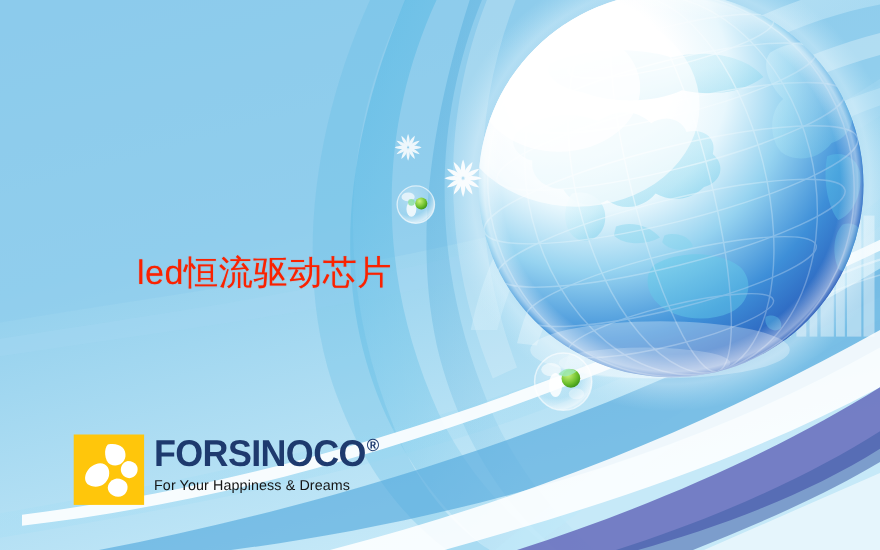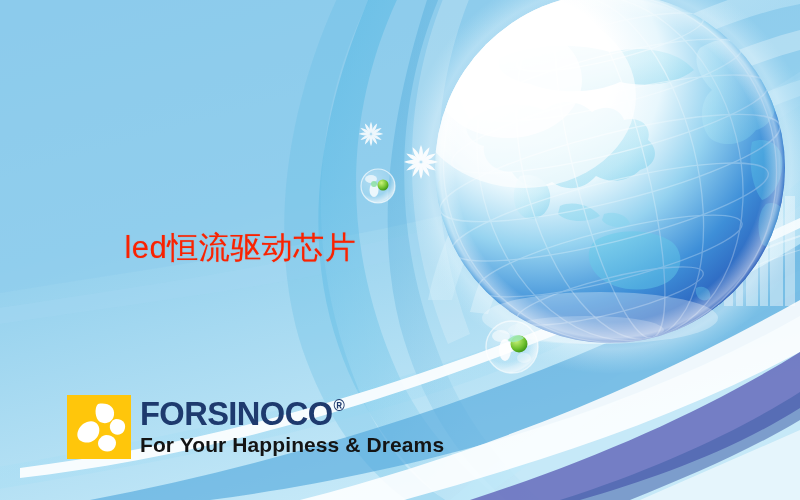--- a/index.html
+++ b/index.html
@@ -49,25 +49,24 @@
     font-size:34px;
     font-weight:bold;
     letter-spacing:-0.6px;
     line-height:0.98;
     transform:scaleX(0.96);
     transform-origin:left center;
   }
   #logo-reg { font-size:16px; line-height:1; margin-top:1px; margin-left:1px; }
   #logo-tag {
     color:#141414;
-    font-size:21px;
+    font-size:13px;
     letter-spacing:0.1px;
     margin-top:3px;
     white-space:nowrap;
-    font-weight:bold;
   }
 </style>
 </head>
 <body>
 
 <div id="stage">
 
   <svg class="layer" viewBox="0 0 800 500" preserveAspectRatio="none">
     <defs>
       <linearGradient id="gBase" x1="0" y1="0" x2="0.45" y2="1">

